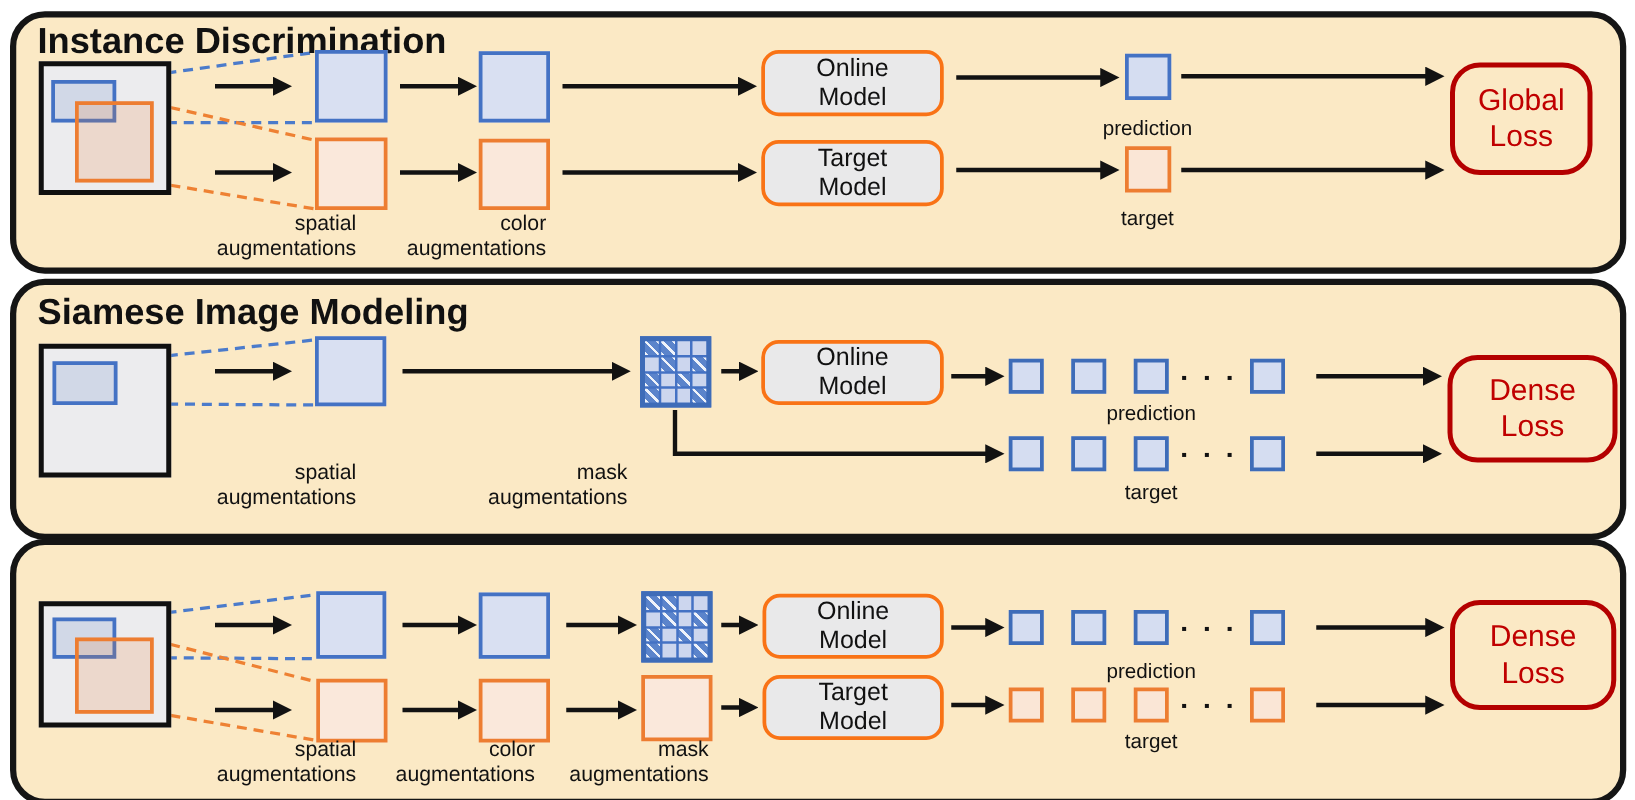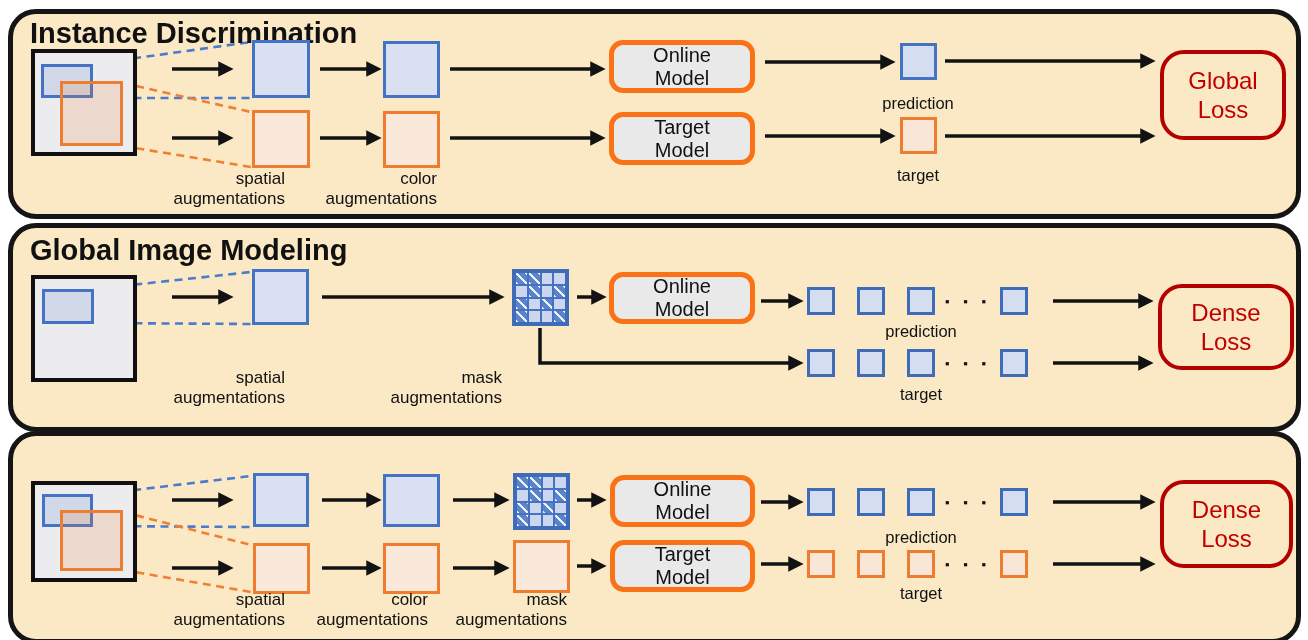--- a/index.html
+++ b/index.html
@@ -14,21 +14,21 @@
   .crop.o{border:3.5px solid #ED7D31;background:rgba(237,125,49,0.18);}
   .sq{position:absolute;box-sizing:border-box;}
   .sq.b{border:3.5px solid #4472C4;background:#D9E0F2;}
   .sq.o{border:3.5px solid #ED7D31;background:#FAE8DB;}
   .tok{position:absolute;box-sizing:border-box;width:28px;height:28px;}
   .tok.b{border:3px solid #3E6CB8;background:#D5DDF1;}
   .tok.o{border:3px solid #ED7D31;background:#FAE6D6;}
   .toksm{position:absolute;box-sizing:border-box;width:37px;height:37px;}
   .toksm.b{border:3px solid #4472C4;background:#D5DDF1;}
   .toksm.o{border:3px solid #ED7D31;background:#FAE6D6;}
-  .model{position:absolute;box-sizing:border-box;background:#E9E9EA;border:5px solid #f97316;border-radius:14px;
+  .model{position:absolute;box-sizing:border-box;background:#E9E9EA;border:3px solid #f97316;border-radius:14px;
          display:flex;align-items:center;justify-content:center;text-align:center;
          font-size:20px;line-height:23px;white-space:pre-line;}
   .loss{position:absolute;box-sizing:border-box;border:4px solid #B40000;border-radius:24px;color:#C00000;
         display:flex;align-items:center;justify-content:center;text-align:center;
         font-size:24px;line-height:29px;white-space:pre-line;}
   .lbl{position:absolute;font-size:17px;line-height:20px;text-align:right;white-space:pre-line;}
   .slbl{position:absolute;font-size:16.5px;text-align:center;white-space:nowrap;}
   .dots{position:absolute;width:56px;font-size:13px;font-weight:700;letter-spacing:5px;text-align:center;color:#111;}
   .grid4{position:absolute;box-sizing:border-box;border:4px solid #3E6CB8;background:#4472C4;
          display:grid;grid-template-columns:repeat(4,1fr);grid-template-rows:repeat(4,1fr);gap:2px;}
@@ -87,21 +87,21 @@
     <div class="model" style="left:596px;top:26px;width:146px;height:53px;">Online
 Model</div>
     <div class="model" style="left:596px;top:98px;width:146px;height:53px;">Target
 Model</div>
 
     <div class="toksm b" style="left:887px;top:29px;"></div>
     <div class="toksm o" style="left:887px;top:103px;"></div>
     <div class="slbl" style="left:835px;top:80px;width:140px;">prediction</div>
     <div class="slbl" style="left:835px;top:152px;width:140px;">target</div>
 
-    <div class="loss" style="left:1147px;top:36px;width:126px;height:90px;">Global
+    <div class="loss" style="left:1147px;top:36px;width:114px;height:90px;">Global
 Loss</div>
   </div>
 
   <div class="panel" style="top:223px;height:199px;">
     <svg class="layer" width="1283" height="189" viewBox="0 0 1283 189">
       <defs>
         <marker id="ah2" viewBox="0 0 10 10" refX="7" refY="5" markerWidth="4.4" markerHeight="4.4" orient="auto-start-reverse">
           <path d="M0,0L10,5L0,10z" fill="#121212"></path>
         </marker>
       </defs>
@@ -109,21 +109,21 @@
       <line class="db" x1="81" y1="95" x2="238" y2="96"></line>
       <line class="ar" x1="159" y1="69" x2="216" y2="69" marker-end="url(#ah2)"></line>
       <line class="ar" x1="309" y1="69" x2="487" y2="69" marker-end="url(#ah2)"></line>
       <line class="ar" x1="564" y1="69" x2="589" y2="69" marker-end="url(#ah2)"></line>
       <line class="ar" x1="748" y1="73" x2="786" y2="73" marker-end="url(#ah2)"></line>
       <polyline class="ar" points="527,100 527,135 786,135" marker-end="url(#ah2)"></polyline>
       <line class="ar" x1="1040" y1="73" x2="1136" y2="73" marker-end="url(#ah2)"></line>
       <line class="ar" x1="1040" y1="135" x2="1136" y2="135" marker-end="url(#ah2)"></line>
     </svg>
 
-    <div class="title" style="left:17px;top:6px;">Global Image Modeling</div>
+    <div class="title" style="left:17px;top:6px;">Siamese Image Modeling</div>
 
     <div class="imgbox" style="left:18px;top:47px;width:106px;height:107px;">
       <div class="crop b" style="left:7px;top:10px;width:52px;height:35px;"></div>
     </div>
 
     <div class="sq b" style="left:239px;top:41px;width:57px;height:56px;"></div>
 
     <div class="grid4" style="left:499px;top:41px;width:57px;height:57px;">
       <div class="cell m"></div>
         <div class="cell m"></div>

